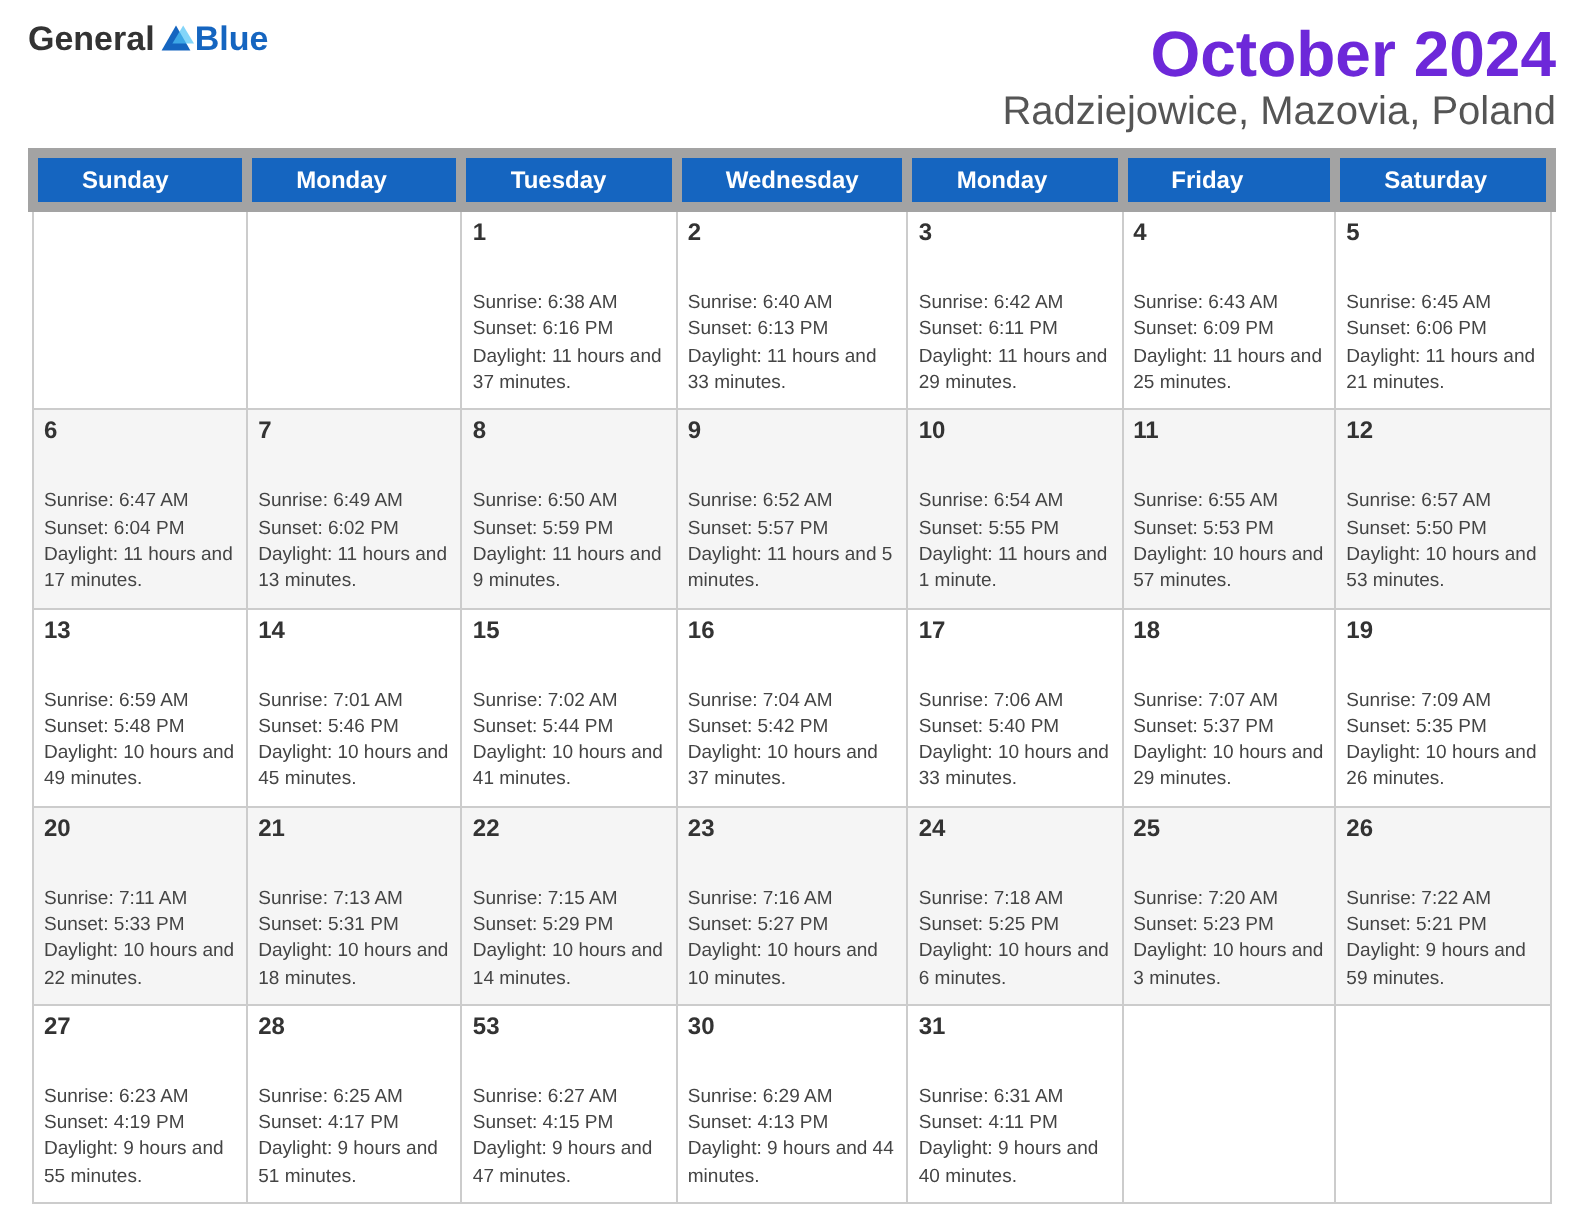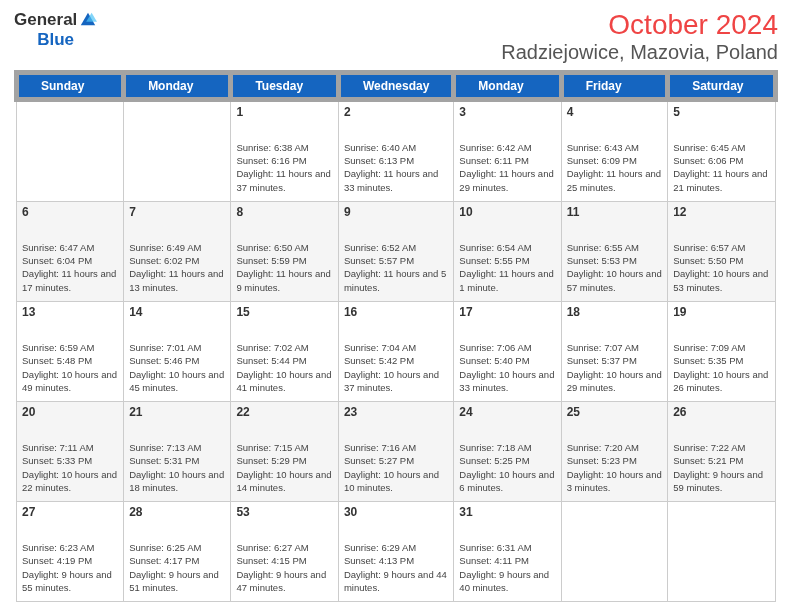--- a/index.html
+++ b/index.html
@@ -18,22 +18,21 @@
       padding: 10px 14px 10px 14px;
     }
     .header {
       display: flex;
       justify-content: space-between;
       align-items: flex-start;
       margin-bottom: 6px;
     }
     .logo {
       display: flex;
-      flex-direction: column;
-      align-items: center;
+      align-items: flex-start;
     }
     .logo-text {
       display: flex;
       align-items: center;
     }
     .logo-general {
       font-size: 17px;
       font-weight: bold;
       color: #333;
     }
@@ -45,23 +44,23 @@
     .logo-icon {
       width: 18px;
       height: 18px;
       margin-left: 2px;
       margin-bottom: 2px;
     }
     .title-area {
       text-align: right;
     }
     .month-title {
-      font-size: 28px;
-      font-weight: normal;
-      color: #ef4444;
+      font-size: 32px;
+      font-weight: bold;
+      color: #6d28d9;
       line-height: 1.1;
     }
     .location {
       font-size: 20px;
       color: #555;
     }
     .calendar {
       width: 100%;
       border-collapse: collapse;
       flex: 1;

